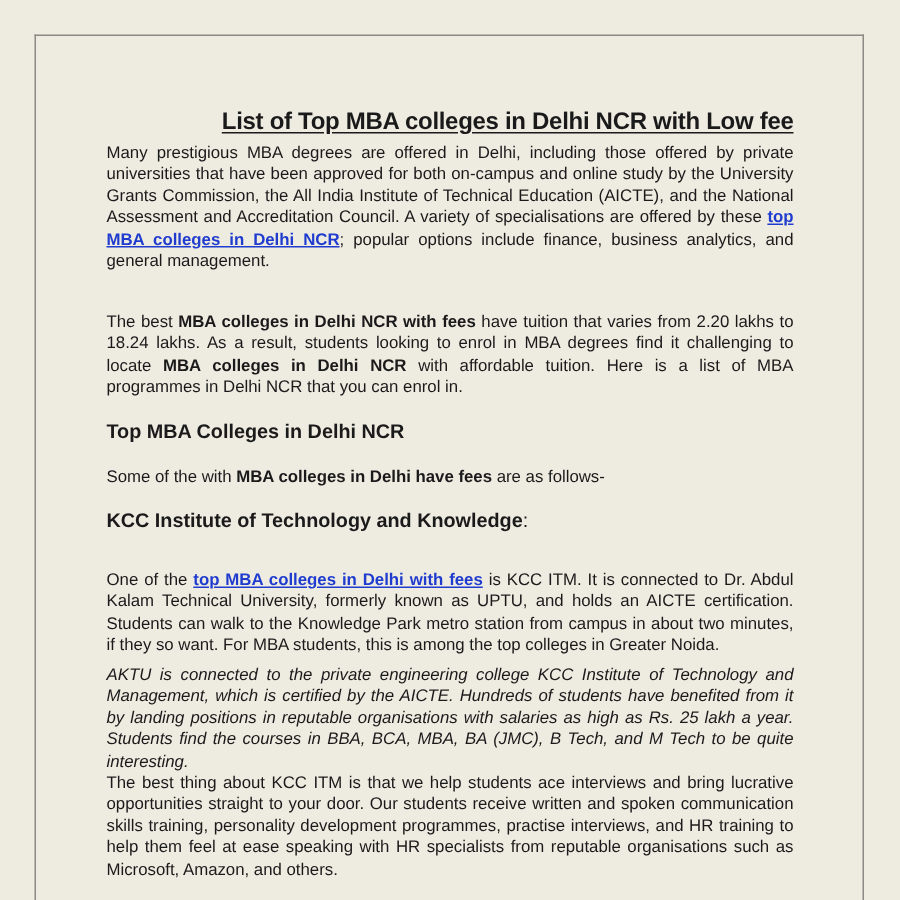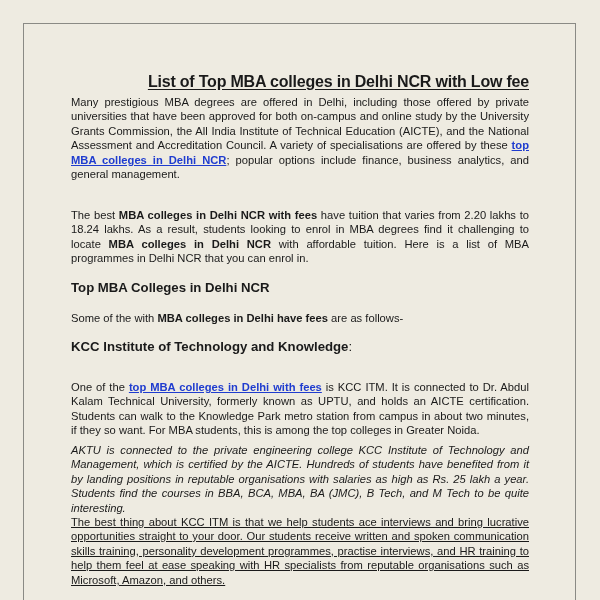--- a/index.html
+++ b/index.html
@@ -95,17 +95,17 @@
   </div>
 
   <div class="blk" style="top:380px;">
     <p><span>One of the </span><a class="lnk" href="#">top MBA colleges in Delhi with fees</a><span> is KCC ITM. It is connected to Dr. Abdul Kalam Technical University, formerly known as UPTU, and holds an AICTE certification. Students can walk to the Knowledge Park metro station from campus in about two minutes, if they so want. For MBA students, this is among the top colleges in Greater Noida.</span></p>
   </div>
 
   <div class="blk" style="top:443px;font-style:italic;">
     <p>AKTU is connected to the private engineering college KCC Institute of Technology and Management, which is certified by the AICTE. Hundreds of students have benefited from it by landing positions in reputable organisations with salaries as high as Rs. 25 lakh a year. Students find the courses in BBA, BCA, MBA, BA (JMC), B Tech, and M Tech to be quite interesting.</p>
   </div>
 
-  <div class="blk" style="top:515px;text-decoration:underline;">
+  <div class="blk" style="top:515px;">
     <p>The best thing about KCC ITM is that we help students ace interviews and bring lucrative opportunities straight to your door. Our students receive written and spoken communication skills training, personality development programmes, practise interviews, and HR training to help them feel at ease speaking with HR specialists from reputable organisations such as Microsoft, Amazon, and others.</p>
   </div>
 
 </div>
 
 </body></html>

